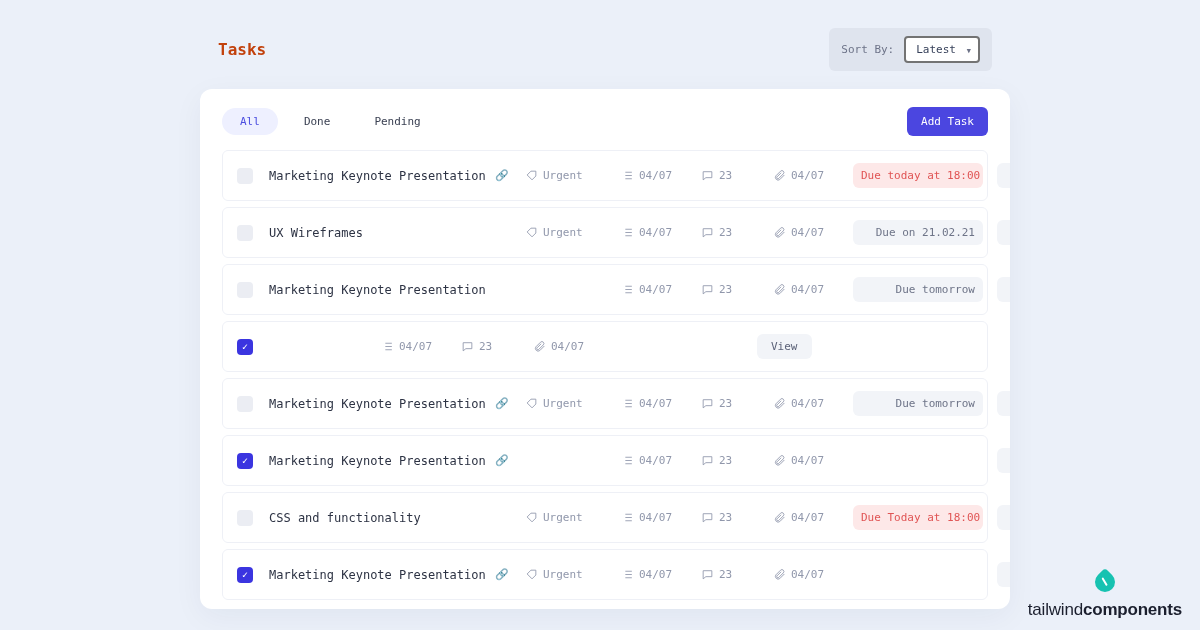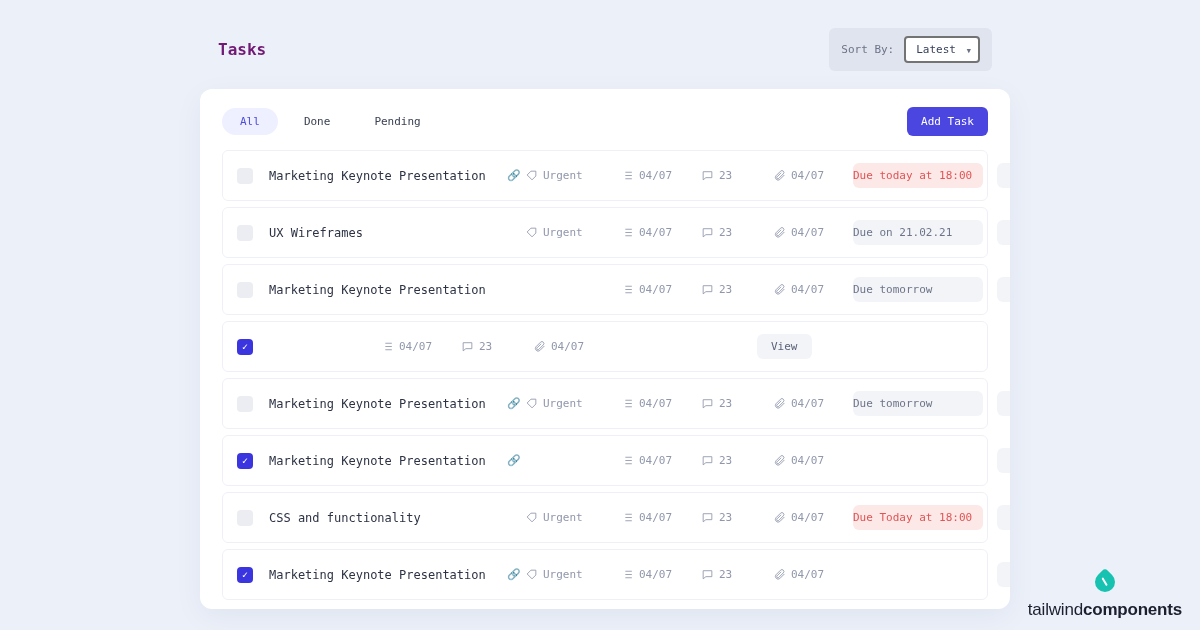--- a/index.html
+++ b/index.html
@@ -20,21 +20,21 @@
   }
   .header {
     display: flex;
     align-items: center;
     justify-content: space-between;
     padding: 28px 18px 18px 18px;
   }
   .title {
     font-size: 16px;
     font-weight: 700;
-    color: #701a75;
+    color: #c2410c;
   }
   .sort-wrap {
     display: flex;
     align-items: center;
     gap: 10px;
     background: #dfe4ee;
     padding: 8px 12px;
     border-radius: 6px;
     text-align: right;
   }
@@ -133,21 +133,21 @@
   .chk.checked::after {
     content: "✓";
     color: #fff;
     font-size: 10px;
   }
   .name {
     color: #2d3344;
     font-size: 12px;
     display: flex;
     align-items: center;
-    gap: 22px;
+    gap: 10px;
     flex: 1 1 auto;
     min-width: 240px;
   }
   .link-ic {
     color: #8a9fff;
     font-size: 11px;
   }
   .chip {
     display: inline-flex;
     align-items: center;
@@ -158,22 +158,22 @@
     flex: none;
   }
   .chip svg { width: 13px; height: 13px; stroke: #9097ab; fill: none; stroke-width: 1.6; }
   .urgent-col { width: 80px; }
   .subtask-col { width: 64px; }
   .comment-col { width: 56px; text-align: right; }
   .attach-col { width: 64px; }
   .due {
     margin-left: 16px;
     width: 130px;
-    text-align: left;
-    padding: 6px 0;
+    text-align: right;
+    padding: 6px 8px;
     border-radius: 6px;
     font-size: 11px;
     flex: none;
   }
   .due.neutral { background: #f2f4f8; color: #6e7488; }
   .due.danger  { background: #fde8e8; color: #e05454; }
   .due.empty   { background: transparent; }
   .view-btn {
     margin-left: 14px;
     background: #f2f4f8;

